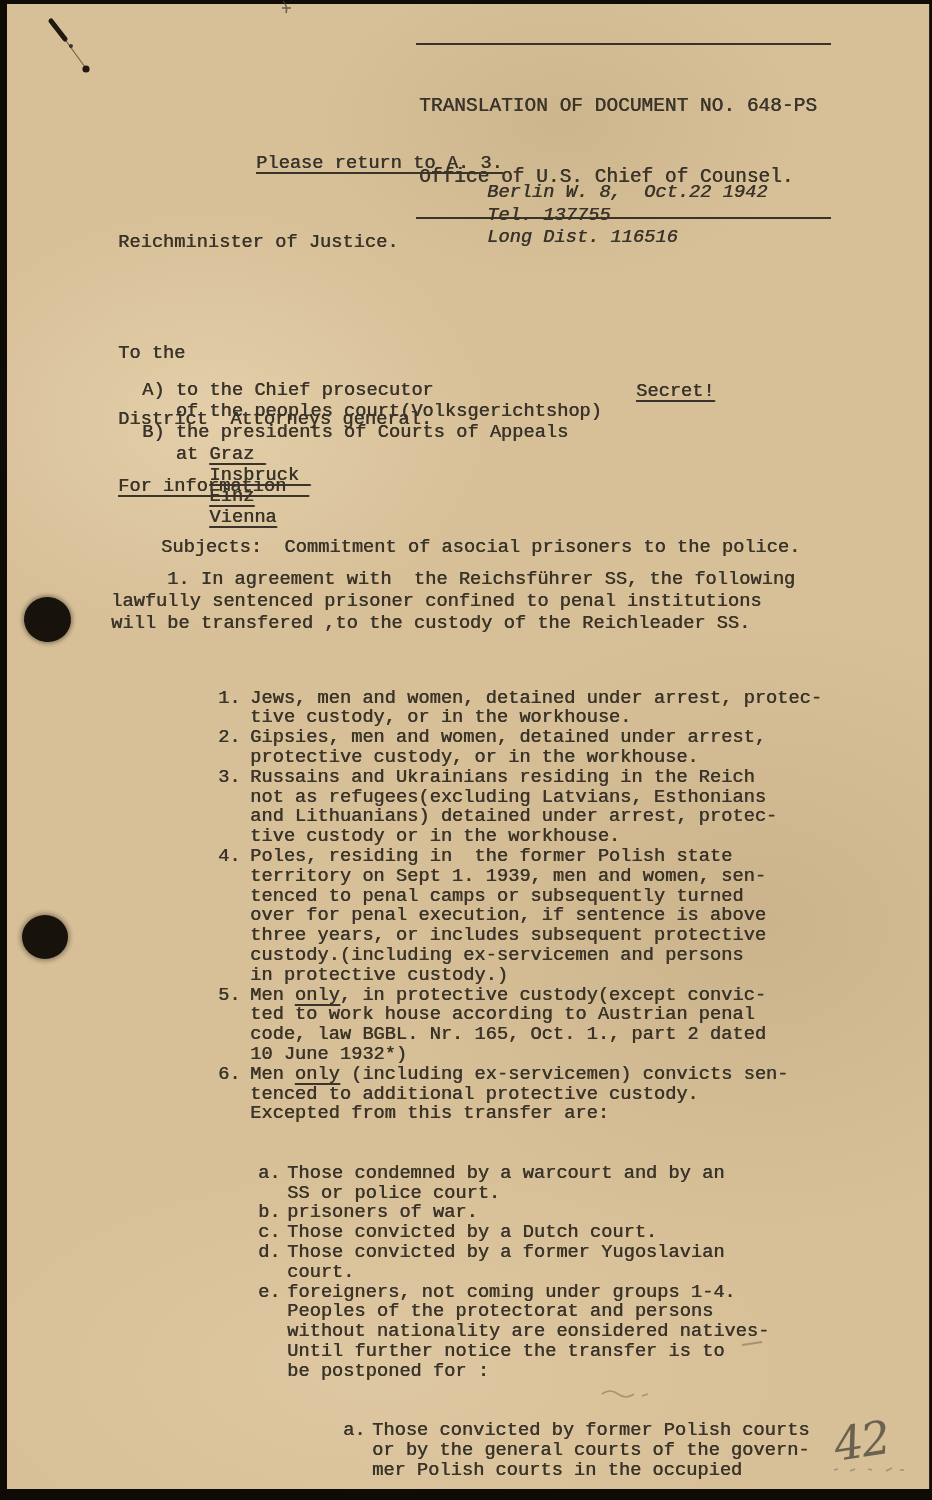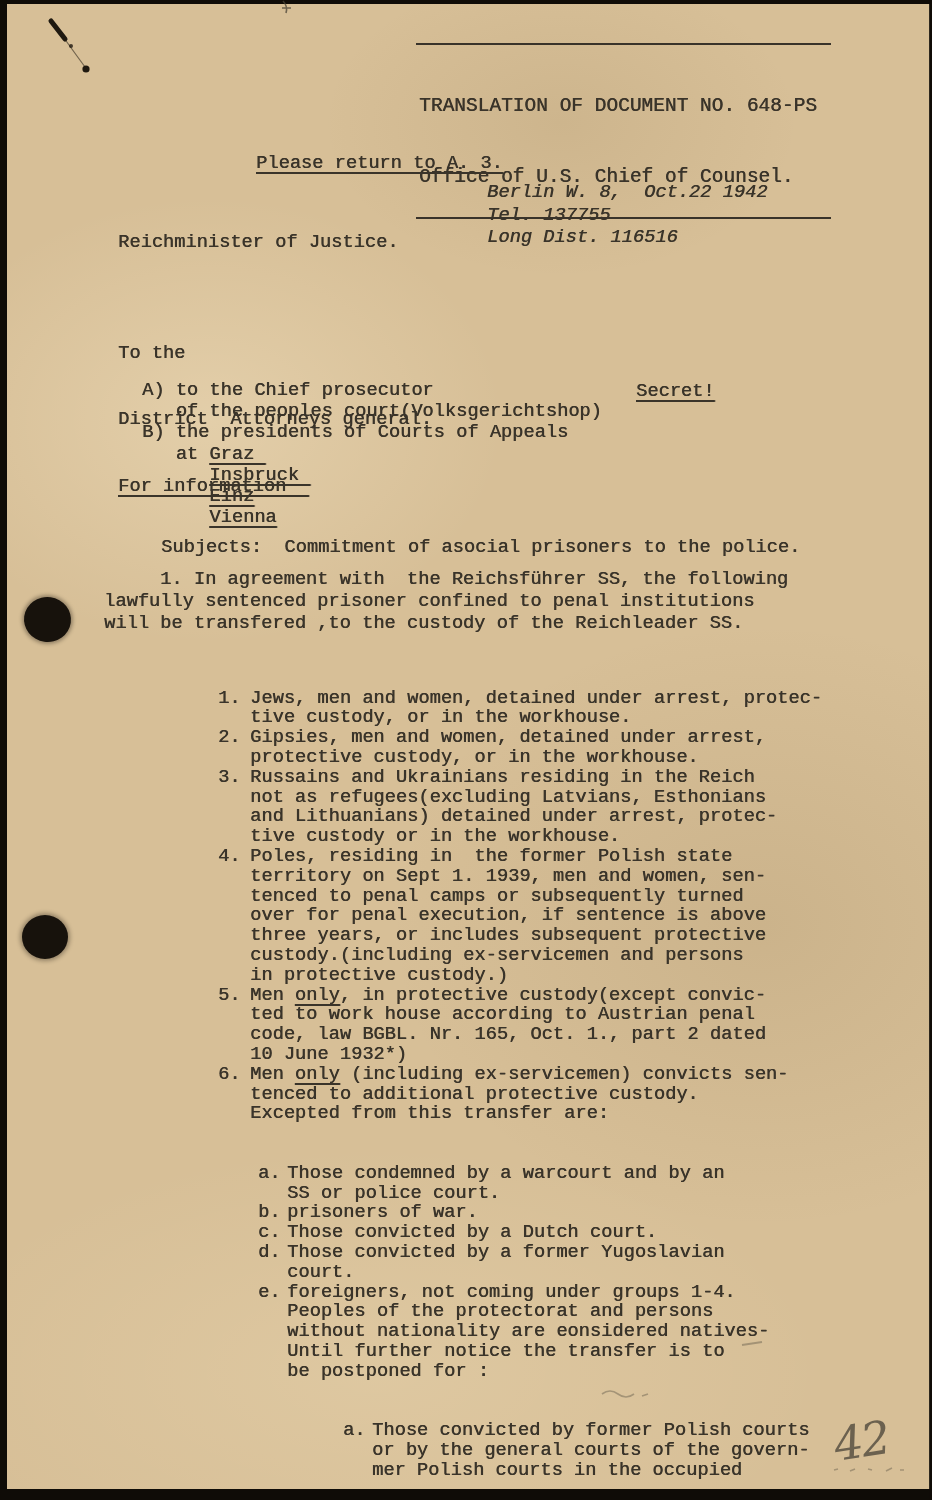--- a/index.html
+++ b/index.html
@@ -26,21 +26,21 @@
     border-top:2.5px solid #39332a;border-bottom:2.5px solid #39332a;
     padding:3px 0 4px 3px;font-size:19.5px;line-height:23.5px;
   }
   #return-note{left:256px;top:152px;font-size:18.7px;}
   #sender-block{left:118px;top:186px;font-size:18.7px;line-height:22.5px;}
   #dateline-block{left:487px;top:181px;font-size:18.7px;line-height:22.5px;font-style:italic;}
   #recipient-block{left:118px;top:297px;font-size:18.7px;line-height:22.3px;}
   #distribution-block{left:118px;top:380px;font-size:18.7px;line-height:21.2px;margin-left:24px;}
   #secret-stamp{left:636px;top:380px;font-size:18.7px;}
   #subject-line{left:118px;top:536px;font-size:18.7px;margin-left:43px;}
-  #opening-paragraph{left:104px;top:568px;font-size:18.7px;line-height:22px;}
+  #opening-paragraph{left:111px;top:568px;font-size:18.7px;line-height:22px;}
   #body-column{left:218px;top:649px;width:706px;font-size:18.7px;line-height:19.8px;}
   .li{display:flex;}
   .li .marker{flex:none;}
   #category-list .marker{width:32px;}
   #exception-list{margin-left:40px;}
   #exception-list .marker{width:29px;}
   #postponed-list{margin-left:125px;}
   #postponed-list .marker{width:29px;}
   .hole{
     position:absolute;background:#17120c;border-radius:50%;

